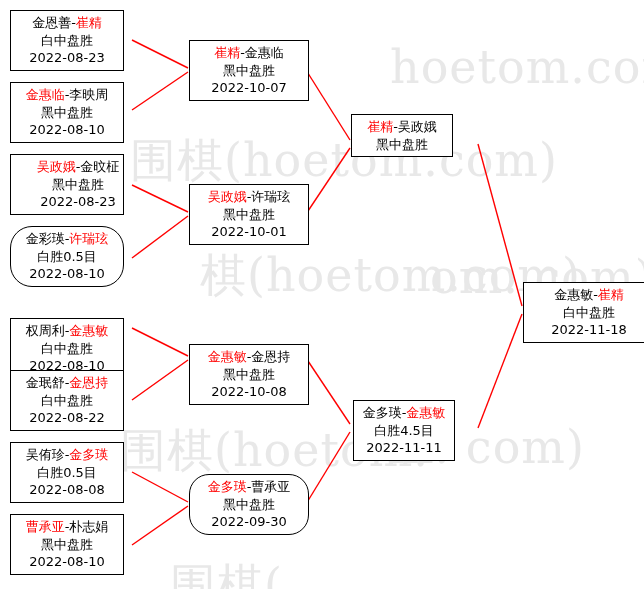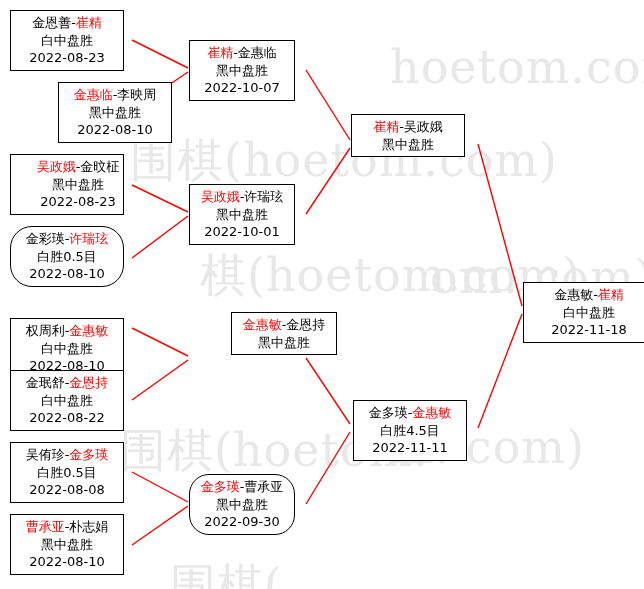--- a/index.html
+++ b/index.html
@@ -60,22 +60,22 @@
     font-size: 13px;
     color: #000000;
   }
   .node .ln {
     display: block;
     white-space: nowrap;
   }
   .p-red { color: #ff0000; }
   .p-black { color: #000000; }
   .r1 { width: 114px; }
-  .r2 { width: 106px; }
-  .r3 { width: 114px; }
+  .r2 { width: 120px; }
+  .r3 { width: 102px; }
   .r4 { width: 132px; }
 </style>
 </head>
 <body>
 
 <div id="bracket">
 
   <div class="watermark-layer">
     <span class="wm wm1">围棋(hoetom.com)</span>
     <span class="wm wm2">hoetom.com)</span>
@@ -111,21 +111,21 @@
       <path d="M478,428 L522,314"></path>
     </g>
   </svg>
 
   <div class="node r1" style="left:10px; top:10px;">
     <span class="ln"><span class="p-black">金恩善</span>-<span class="p-red">崔精</span></span>
     <span class="ln">白中盘胜</span>
     <span class="ln">2022-08-23</span>
   </div>
 
-  <div class="node r1" style="left:10px; top:82px;margin-left:48px;">
+  <div class="node r1" style="left:10px; top:82px;">
     <span class="ln"><span class="p-red">金惠临</span>-<span class="p-black">李映周</span></span>
     <span class="ln">黑中盘胜</span>
     <span class="ln">2022-08-10</span>
   </div>
 
   <div class="node r1" style="left:10px; top:154px;padding-left:24px;">
     <span class="ln"><span class="p-red">吴政娥</span>-<span class="p-black">金旼柾</span></span>
     <span class="ln">黑中盘胜</span>
     <span class="ln">2022-08-23</span>
   </div>
@@ -165,23 +165,24 @@
     <span class="ln">黑中盘胜</span>
     <span class="ln">2022-10-07</span>
   </div>
 
   <div class="node r2" style="left:189px; top:184px;">
     <span class="ln"><span class="p-red">吴政娥</span>-<span class="p-black">许瑞玹</span></span>
     <span class="ln">黑中盘胜</span>
     <span class="ln">2022-10-01</span>
   </div>
 
-  <div class="node r2" style="left:189px; top:312px;margin-left:42px;">
+  <div class="node r2" style="left:189px; top:344px;">
     <span class="ln"><span class="p-red">金惠敏</span>-<span class="p-black">金恩持</span></span>
     <span class="ln">黑中盘胜</span>
+    <span class="ln">2022-10-08</span>
   </div>
 
   <div class="node r2" style="left:189px; top:474px;border-radius:20px;">
     <span class="ln"><span class="p-red">金多瑛</span>-<span class="p-black">曹承亚</span></span>
     <span class="ln">黑中盘胜</span>
     <span class="ln">2022-09-30</span>
   </div>
 
   <div class="node r3" style="left:351px; top:114px;">
     <span class="ln"><span class="p-red">崔精</span>-<span class="p-black">吴政娥</span></span>

